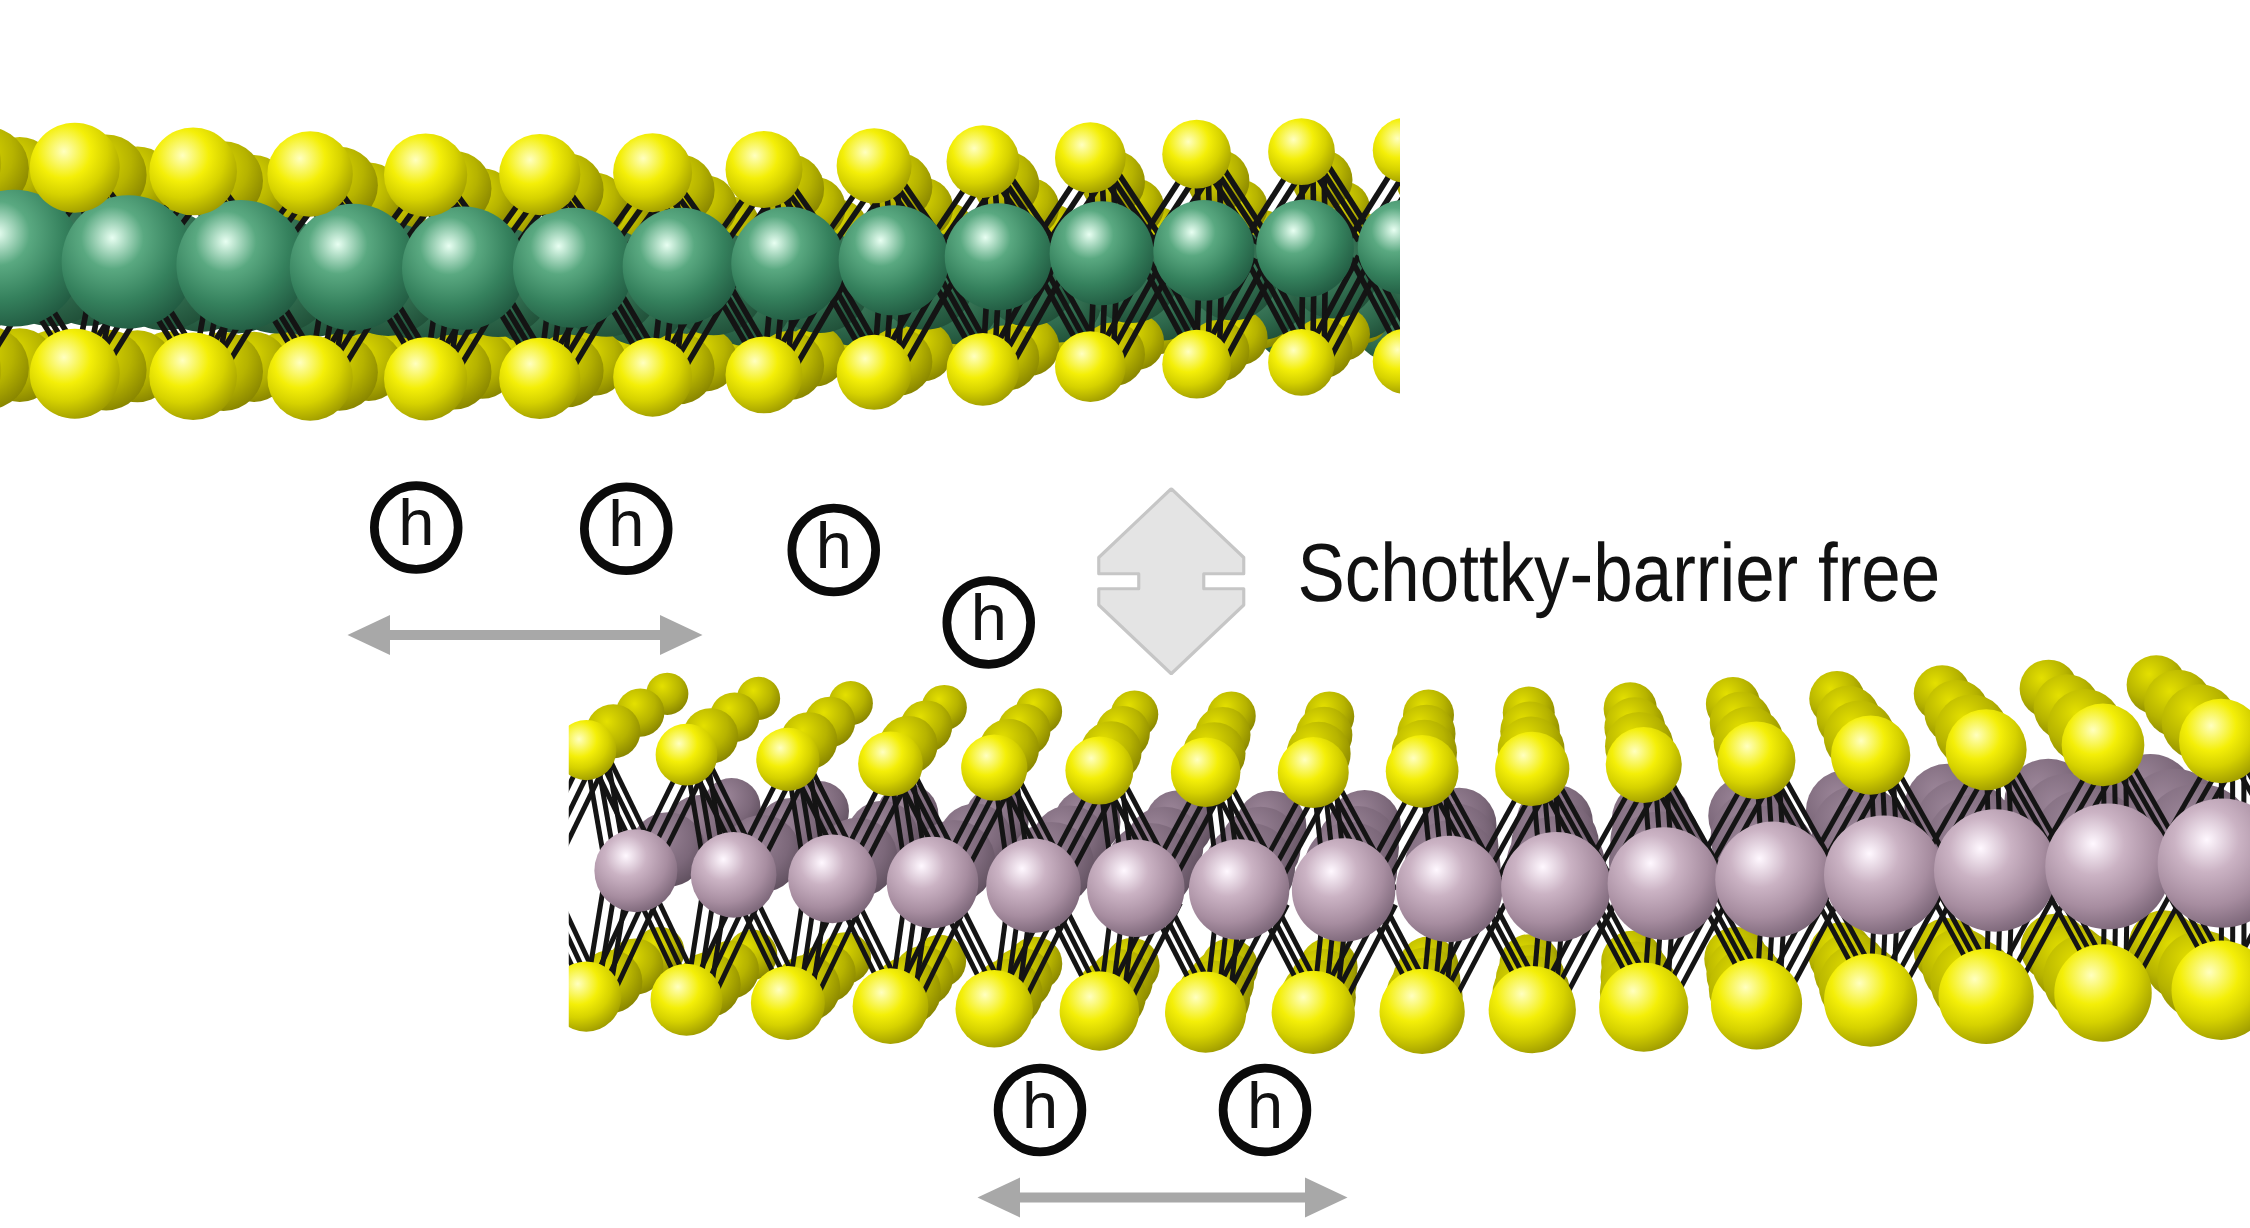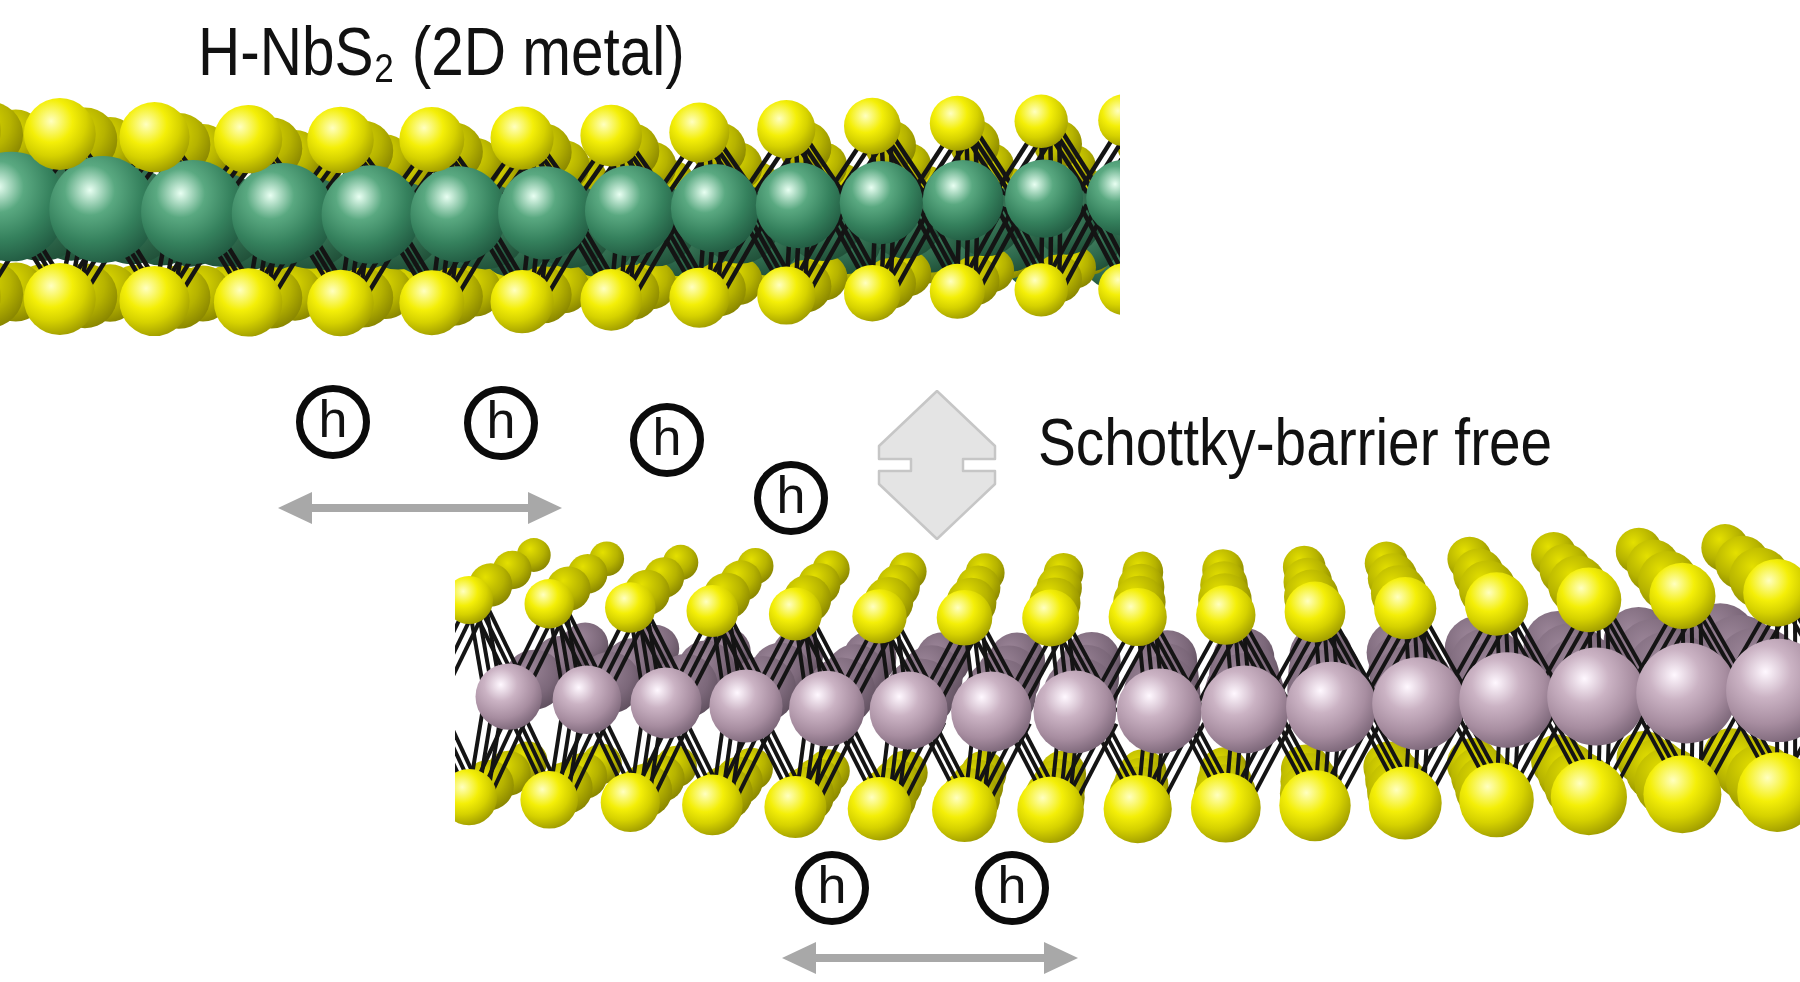--- a/index.html
+++ b/index.html
@@ -971,25 +971,20 @@
       <circle cx="682.7" cy="309.1" r="34.1" fill="url(#se_sf)"></circle>
       <circle cx="770.8" cy="307.7" r="34.9" fill="url(#se_sf)"></circle>
       <circle cx="860.0" cy="305.6" r="35.7" fill="url(#se_sf)"></circle>
       <circle cx="950.2" cy="303.0" r="36.5" fill="url(#se_sf)"></circle>
       <circle cx="1041.5" cy="300.0" r="37.3" fill="url(#se_sf)"></circle>
       <circle cx="1133.9" cy="297.1" r="38.1" fill="url(#se_sf)"></circle>
       <circle cx="1227.4" cy="294.3" r="39.0" fill="url(#se_sf)"></circle>
       <circle cx="1322.0" cy="292.1" r="39.8" fill="url(#se_sf)"></circle>
     </svg>
 
-  <div class="abs biglabel" style="left:198px;top:16px;font-size:68px">
-    <span class="squeeze">
-      <span>H-NbS</span><span class="subscript">2</span><span> (2D metal)</span>
-    </span>
-  </div>
 
   <div class="hcirc" style="left:296px;top:385px">
     <span class="hletter">h</span>
     </div>
   <div class="hcirc" style="left:464px;top:386px">
     <span class="hletter">h</span>
     </div>
   <div class="hcirc" style="left:630px;top:403px">
     <span class="hletter">h</span>
     </div>
@@ -1013,18 +1008,18 @@
   <svg class="abs" style="left:778px;top:934px" width="304" height="48">
     <line class="lat-line" x1="32" y1="24" x2="272" y2="24" stroke="#a8a8a8" stroke-width="8"></line>
     <polygon class="lat-head" points="4,24 38,8 38,40" fill="#a8a8a8"></polygon>
     <polygon class="lat-head" points="300,24 266,8 266,40" fill="#a8a8a8"></polygon>
   </svg>
 
   <svg class="abs" style="left:876px;top:390px" width="122" height="150">
     <polygon id="block-arrow" points="61,1 119,56 119,69 87,69 87,81 119,81 119,94 61,149 3,94 3,81 35,81 35,69 3,69 3,56" fill="#e4e4e4" stroke="#c6c6c6" stroke-width="2.5" stroke-linejoin="round"></polygon>
   </svg>
 
-  <div class="abs biglabel" style="left:1038px;top:408px">
+  <div class="abs biglabel" style="left:1038px;top:424px">
     <span class="squeeze">Schottky-barrier free</span>
   </div>
 
 
 </div>
 
 </body></html>

